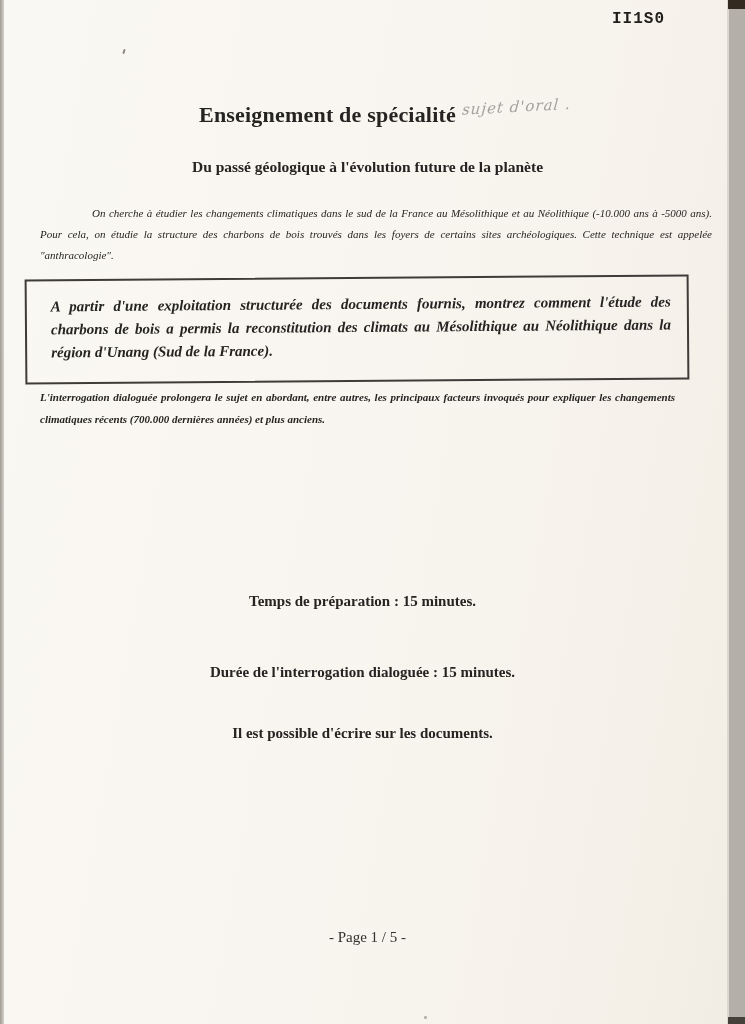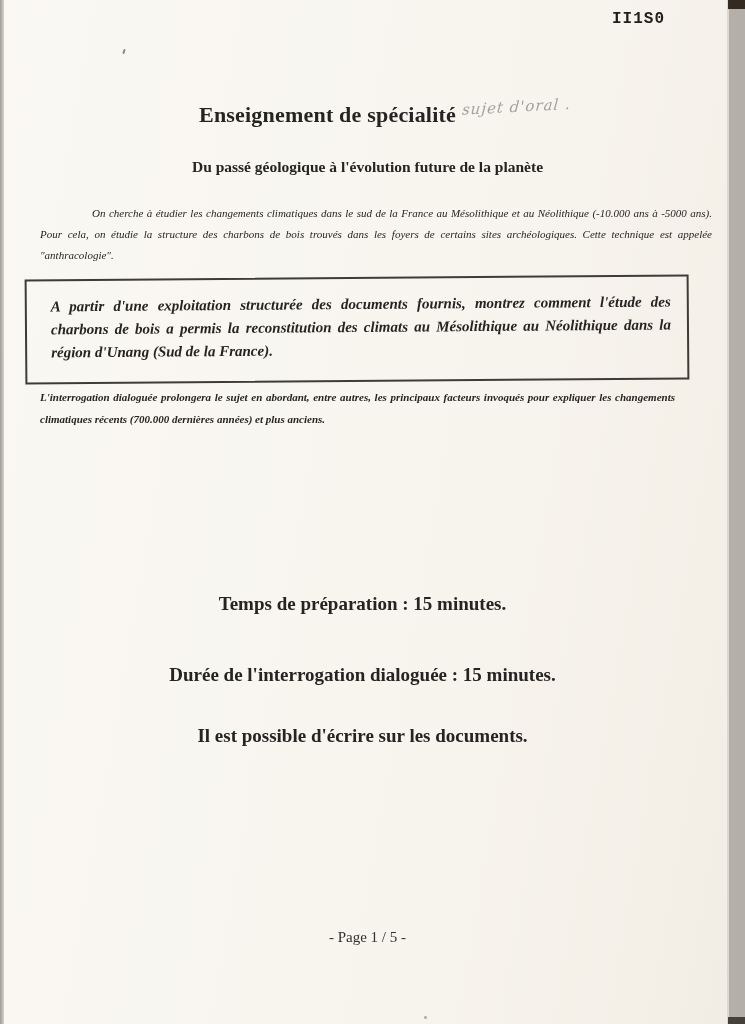--- a/index.html
+++ b/index.html
@@ -107,21 +107,21 @@
   .followup {
     top: 386px; left: 40px; right: 70px;
     font-weight: bold; font-style: italic;
     line-height: 22px;
   }
   
   .center-line {
     position: absolute;
     left: 0; right: 20px;
     text-align: center;
-    font-size: 19px; font-weight: bold;
+    font-size: 15px; font-weight: bold;
   }
   .prep     { top: 593px; }
   .duration { top: 664px; }
   .writeok  { top: 711px; margin-top: 14px; }
   .restit   { top: 745px; }
   .footer {
     position: absolute;
     left: 0; right: 10px; top: 929px;
     text-align: center;
     font-size: 15px;

